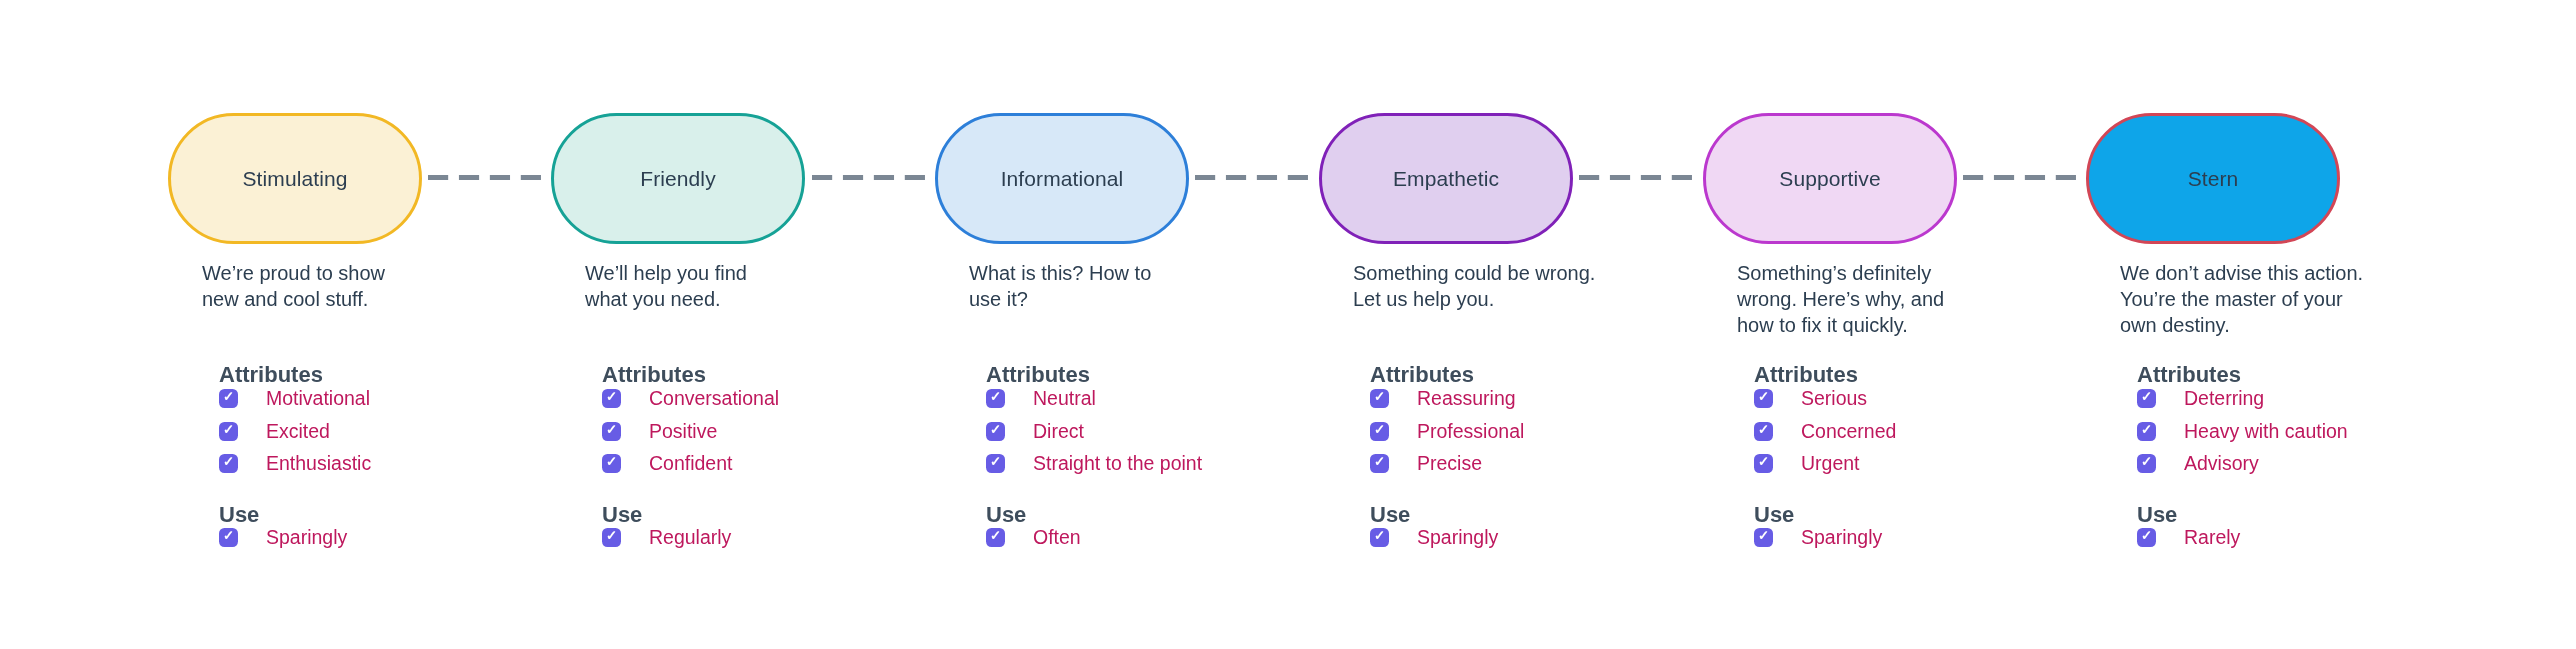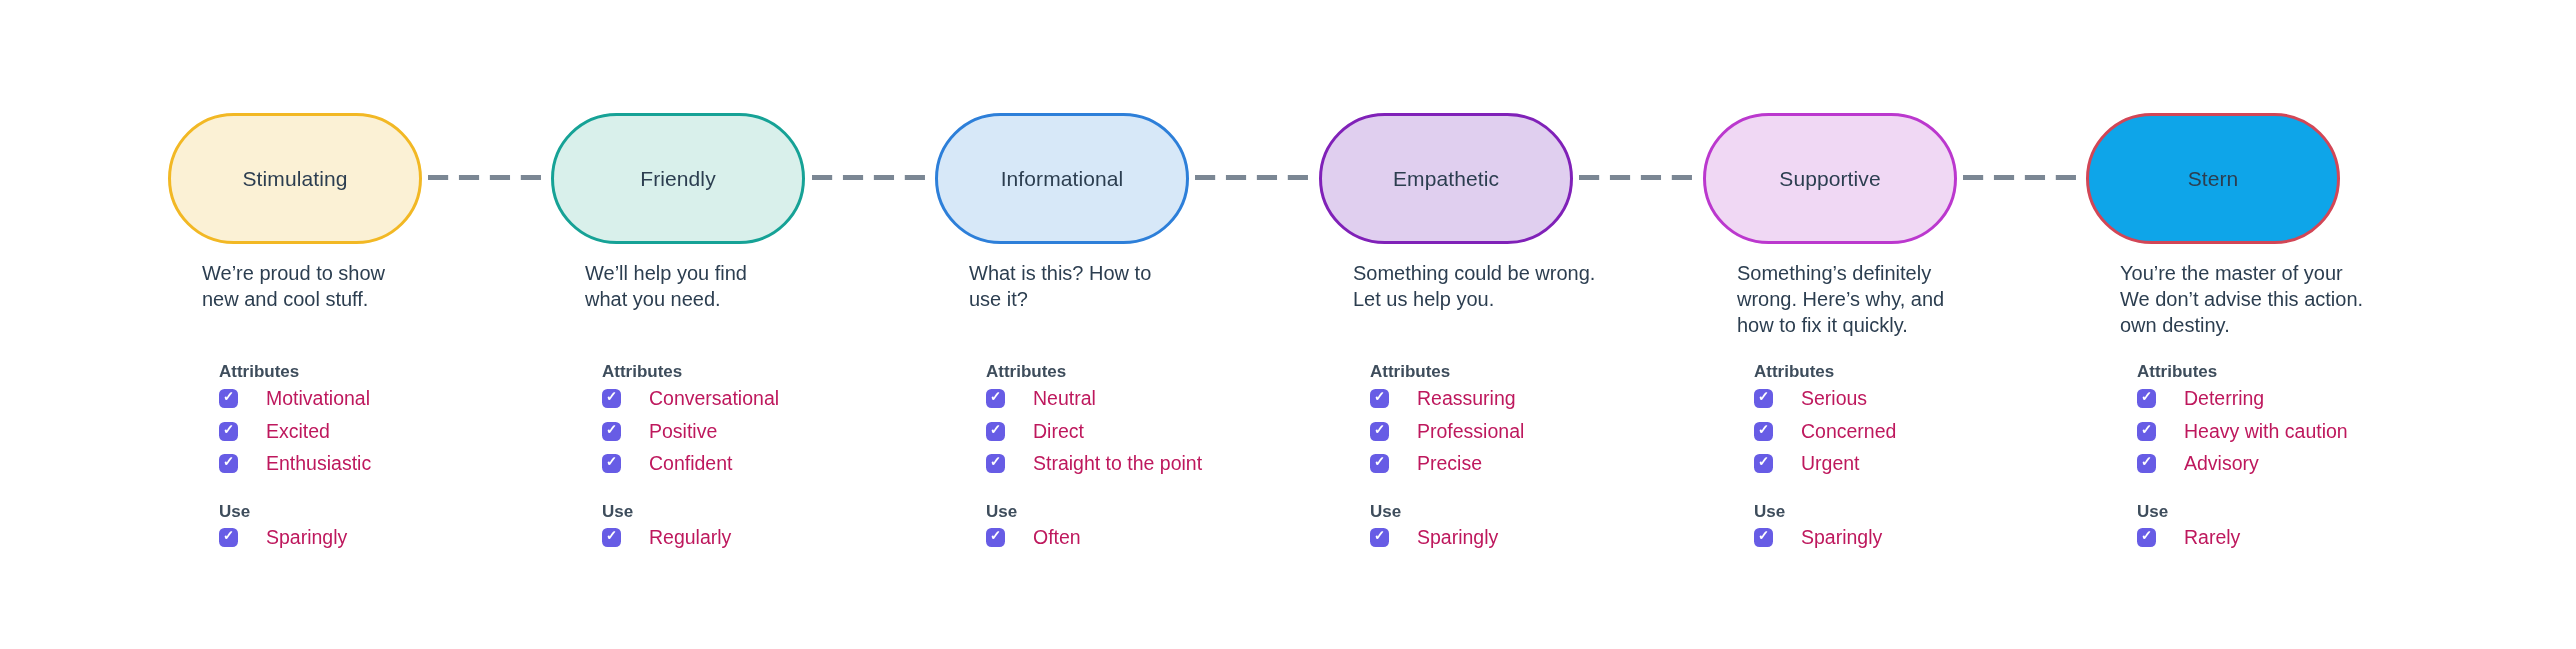--- a/index.html
+++ b/index.html
@@ -12,21 +12,21 @@
   .pill{
     position:absolute;left:0;top:113px;width:254px;height:131px;
     border:3.4px solid #000;border-radius:66px;box-sizing:border-box;
     display:flex;align-items:center;justify-content:center;
   }
   .pill-label{font-size:21px;color:#2C3E50;letter-spacing:0.1px;}
   .desc{position:absolute;left:34px;top:260px;width:322px;
     font-size:20px;line-height:26px;color:#2C3E50;}
   .desc-line{display:block;}
   .section-heading{position:absolute;left:51px;width:268px;
-    font-size:17px;font-weight:bold;color:#3E4D5C;}
+    font-size:22px;font-weight:bold;color:#3E4D5C;}
   .attr-heading{top:362px;}
   .use-heading{top:502px;}
   .check-row{position:absolute;left:51px;height:20px;display:flex;align-items:center;}
   .row-0{top:388px;}
   .row-1{top:421px;}
   .row-2{top:453px;}
   .row-use{top:527px;}
   .checkbox{
     width:19px;height:19px;border-radius:5.4px;background:#675CE5;
     display:flex;align-items:center;justify-content:center;flex:0 0 auto;
@@ -220,22 +220,22 @@
         </span>
       <span class="check-label">Sparingly</span>
     </div>
   </div>
 
   <div class="col" style="left:2086px">
     <div class="pill" style="background-color: #0ea5e9; border-color: rgb(210, 70, 86);">
       <span class="pill-label">Stern</span>
     </div>
     <div class="desc">
+      <span class="desc-line">We don’t advise this action.</span>
       <span class="desc-line">You’re the master of your</span>
-      <span class="desc-line">We don’t advise this action.</span>
       <span class="desc-line">own destiny.</span>
     </div>
     <div class="section-heading attr-heading">Attributes</div>
     <div class="check-row row-0">
       <span class="checkbox">
           <span class="checkmark">✓</span>
         </span>
       <span class="check-label">Deterring</span>
     </div>
     <div class="check-row row-1">

